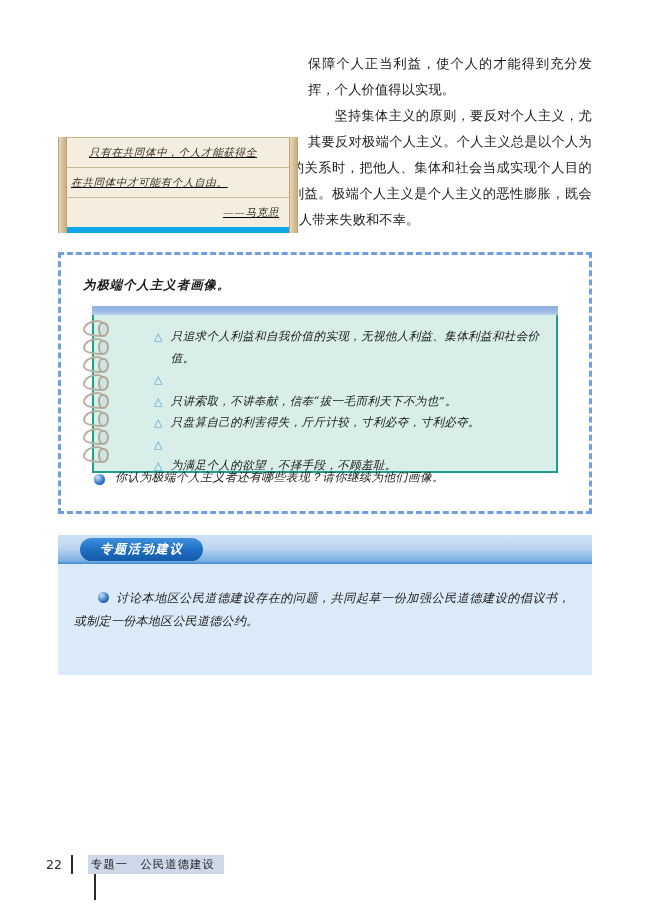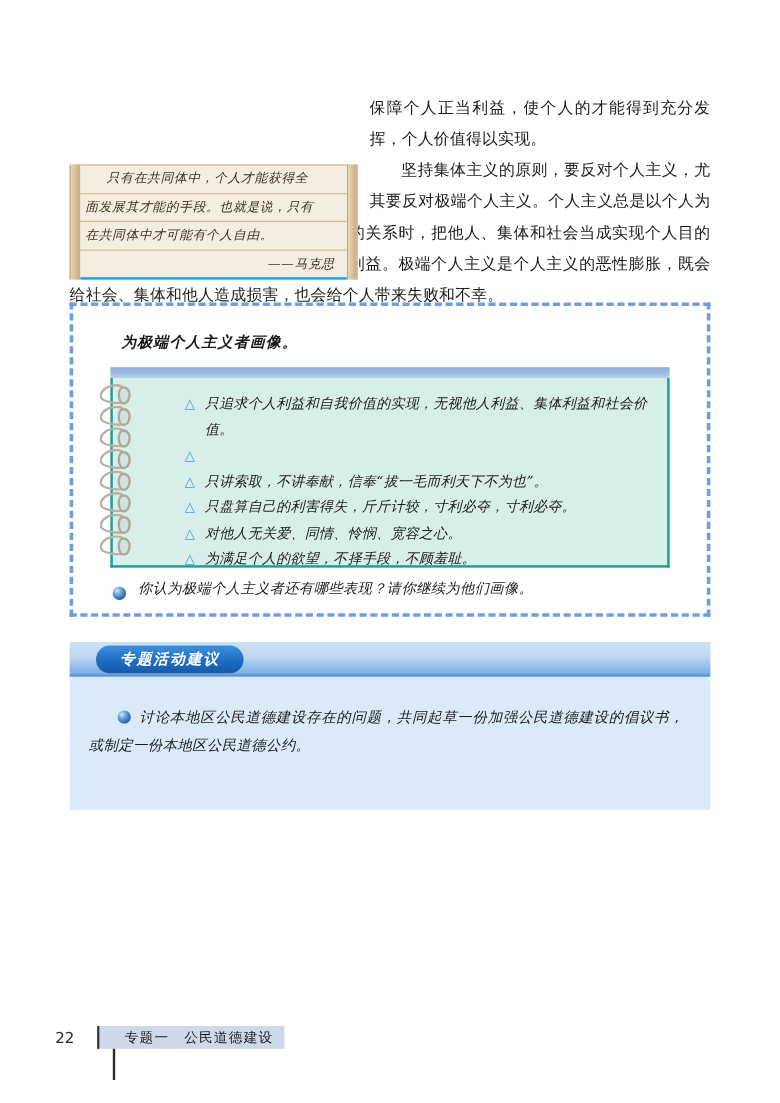--- a/index.html
+++ b/index.html
@@ -19,21 +19,21 @@
     position: absolute;
     left: 0; top: 0;
     width: 650px;
     height: 919px;
   }
 
   
   .para-block {
     position: absolute;
     left: 58px;
-    top: 78px;
+    top: 51px;
     width: 534px;
   }
   .para {
     font-size: 13.2px;
     line-height: 26px;
     color: #1b1b1b;
     text-align: justify;
     letter-spacing: 0.2px;
     margin: 0;
   }
@@ -82,23 +82,24 @@
     box-sizing: border-box;
   }
   .qline {
     flex: 1 1 0;
     border-bottom: 1px solid #cbb692;
     background: #f5eee0;
     box-sizing: border-box;
     display: flex;
     align-items: center;
     padding: 0 4px;
+    text-decoration: underline;
   }
   .qline:first-child { border-top: 1px solid #cbb692; }
-  .qline:last-child { border-bottom: 2px solid #0ea5e9; }
+  .qline:last-child { border-bottom: 6px solid #0ea5e9; }
   .qtext {
     font-family: "DejaVu Serif", "Liberation Serif", serif;
     font-style: italic;
     font-size: 10.6px;
     color: #3a2f20;
     letter-spacing: 0.6px;
     white-space: nowrap;
   }
   .qtext.first { padding-left: 18px; }
   .qline.attrib {
@@ -112,21 +113,21 @@
     left: 58px;
     top: 252px;
     width: 534px;
     height: 262px;
     box-sizing: border-box;
     border: 3px dashed #6f9fe0;
     background: #ffffff;
   }
   .dashed-title {
     position: absolute;
-    left: 40px;
+    left: 22px;
     top: 22px;
     font-family: "DejaVu Serif", "Liberation Serif", serif;
     font-style: italic;
     font-weight: bold;
     font-size: 12.4px;
     color: #1b1b1b;
     letter-spacing: 1px;
   }
 
   
@@ -211,24 +212,24 @@
     color: #4a9ed8;
     font-size: 11px;
     margin-right: 8px;
     line-height: 21.5px;
   }
 
   
   .q-line {
     position: absolute;
     left: 33px;
-    top: 225px;
+    top: 212px;
     right: 20px;
     display: flex;
-    align-items: flex-end;
+    align-items: center;
     font-family: "DejaVu Serif", "Liberation Serif", serif;
     font-style: italic;
     font-size: 11.8px;
     line-height: 20px;
     color: #1a1a1a;
     letter-spacing: 0.4px;
   }
   .sphere {
     flex: 0 0 auto;
     width: 11px;
@@ -314,36 +315,37 @@
     display: flex;
     align-items: stretch;
     height: 19px;
   }
   .footer-page {
     font-family: "DejaVu Sans", "Liberation Sans", sans-serif;
     font-size: 12.5px;
     color: #2a2a2a;
     display: flex;
     align-items: center;
-    padding-right: 19px;
+    padding-right: 9px;
   }
   .footer-rule {
     width: 2px;
     background: #2a2a2a;
     height: 19px;
   }
   .footer-label {
     background: #cdd8e8;
     display: flex;
     align-items: center;
-    padding: 0 9px 0 21px;
+    padding: 0 9px 0 3px;
     font-size: 11.4px;
     color: #1a1a1a;
     letter-spacing: 1px;
     white-space: nowrap;
+    margin-left: 15px;
   }
   .footer-tail {
     position: absolute;
     left: 94px;
     top: 874px;
     width: 2px;
     height: 26px;
     background: #2a2a2a;
   }
 </style>
@@ -357,23 +359,20 @@
     <p class="para">保障个人正当利益，使个人的才能得到充分发挥，个人价值得以实现。</p>
     <p class="para indent">坚持集体主义的原则，要反对个人主义，尤其要反对极端个人主义。个人主义总是以个人为中心，在处理个人与他人、个人与集体的关系时，把他人、集体和社会当成实现个人目的的工具和手段，它不能代表正当的个人利益。极端个人主义是个人主义的恶性膨胀，既会给社会、集体和他人造成损害，也会给个人带来失败和不幸。</p>
   </div>
 
   <div class="quote-tablet">
     <div class="bar-left"></div>
     <div class="bar-right"></div>
     <div class="quote-lines">
       <div class="qline">
         <span class="qtext first">只有在共同体中，个人才能获得全</span>
-      </div>
-      <div class="qline">
-        <span class="qtext">面发展其才能的手段。也就是说，只有</span>
       </div>
       <div class="qline">
         <span class="qtext">在共同体中才可能有个人自由。</span>
       </div>
       <div class="qline attrib">
         <span class="qtext">——马克思</span>
       </div>
     </div>
   </div>
 
@@ -407,21 +406,20 @@
         <div class="nb-item">
           <span class="tri-bullet">△</span>
           <span>只讲索取，不讲奉献，信奉“拔一毛而利天下不为也”。</span>
         </div>
         <div class="nb-item">
           <span class="tri-bullet">△</span>
           <span>只盘算自己的利害得失，斤斤计较，寸利必夺，寸利必夺。</span>
         </div>
         <div class="nb-item">
           <span class="tri-bullet">△</span>
-          <span>对他人无关爱、同情、怜悯、宽容之心。</span>
         </div>
         <div class="nb-item">
           <span class="tri-bullet">△</span>
           <span>为满足个人的欲望，不择手段，不顾羞耻。</span>
         </div>
       </div>
     </div>
 
     <div class="q-line">
       <span class="sphere"></span>

